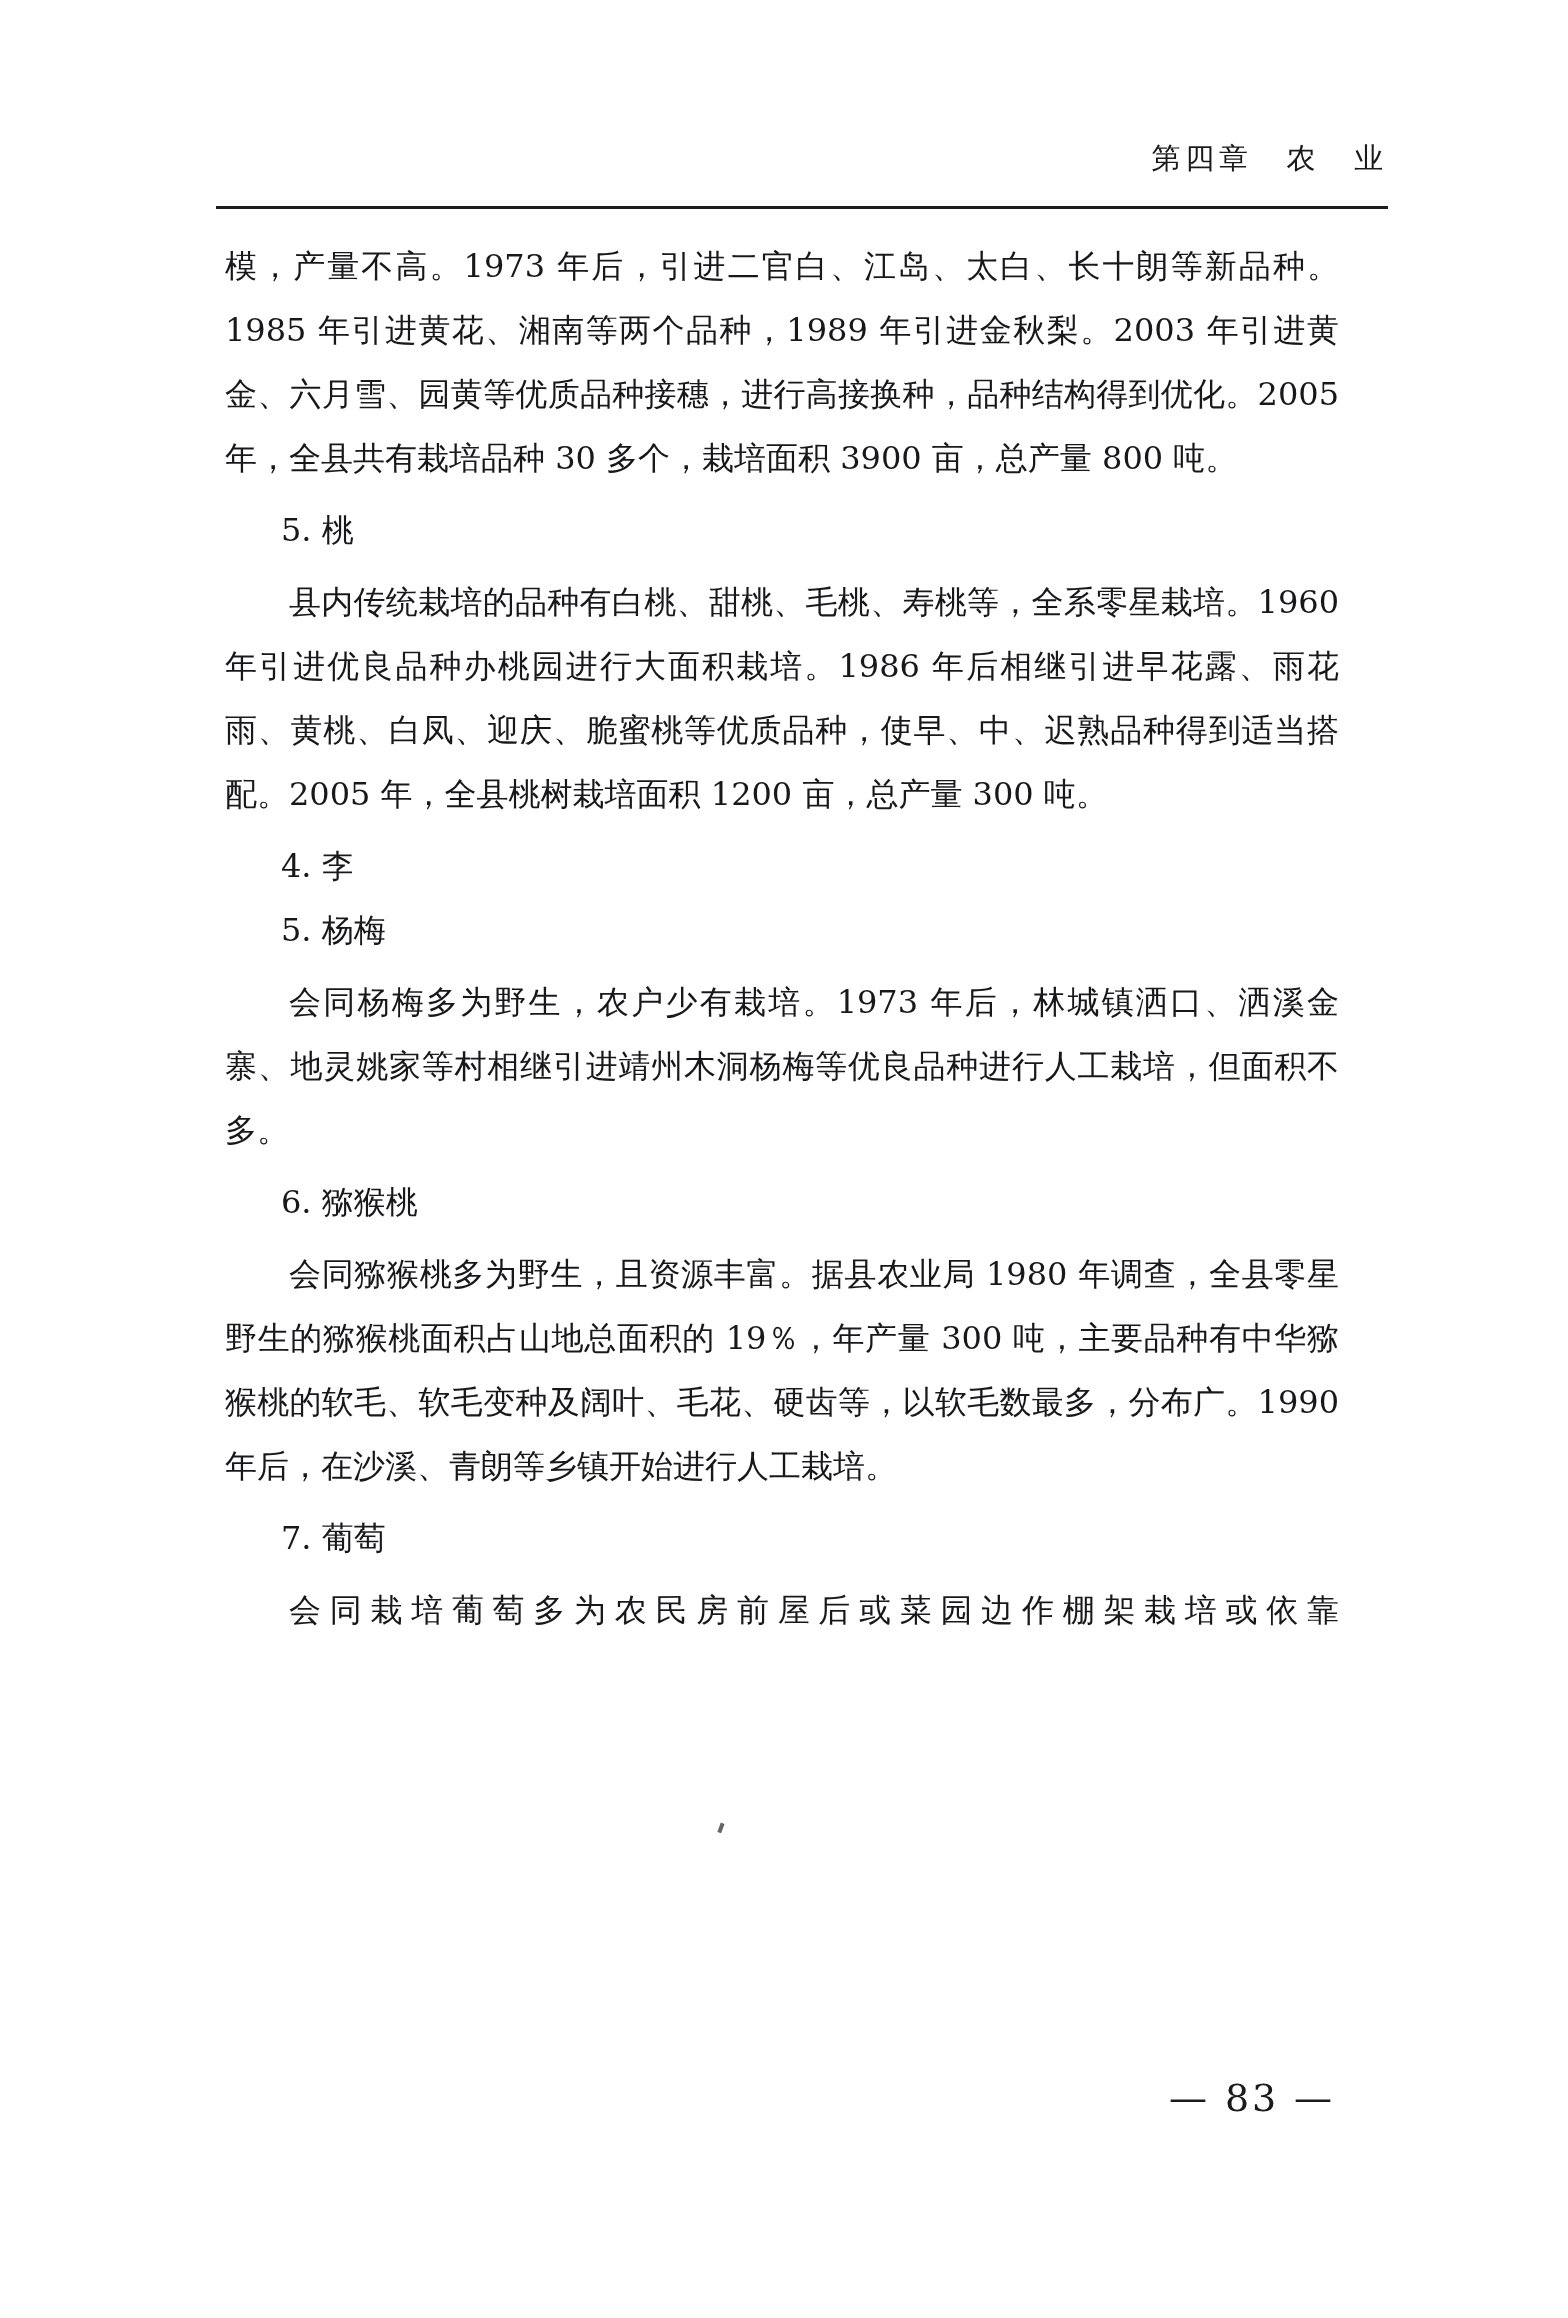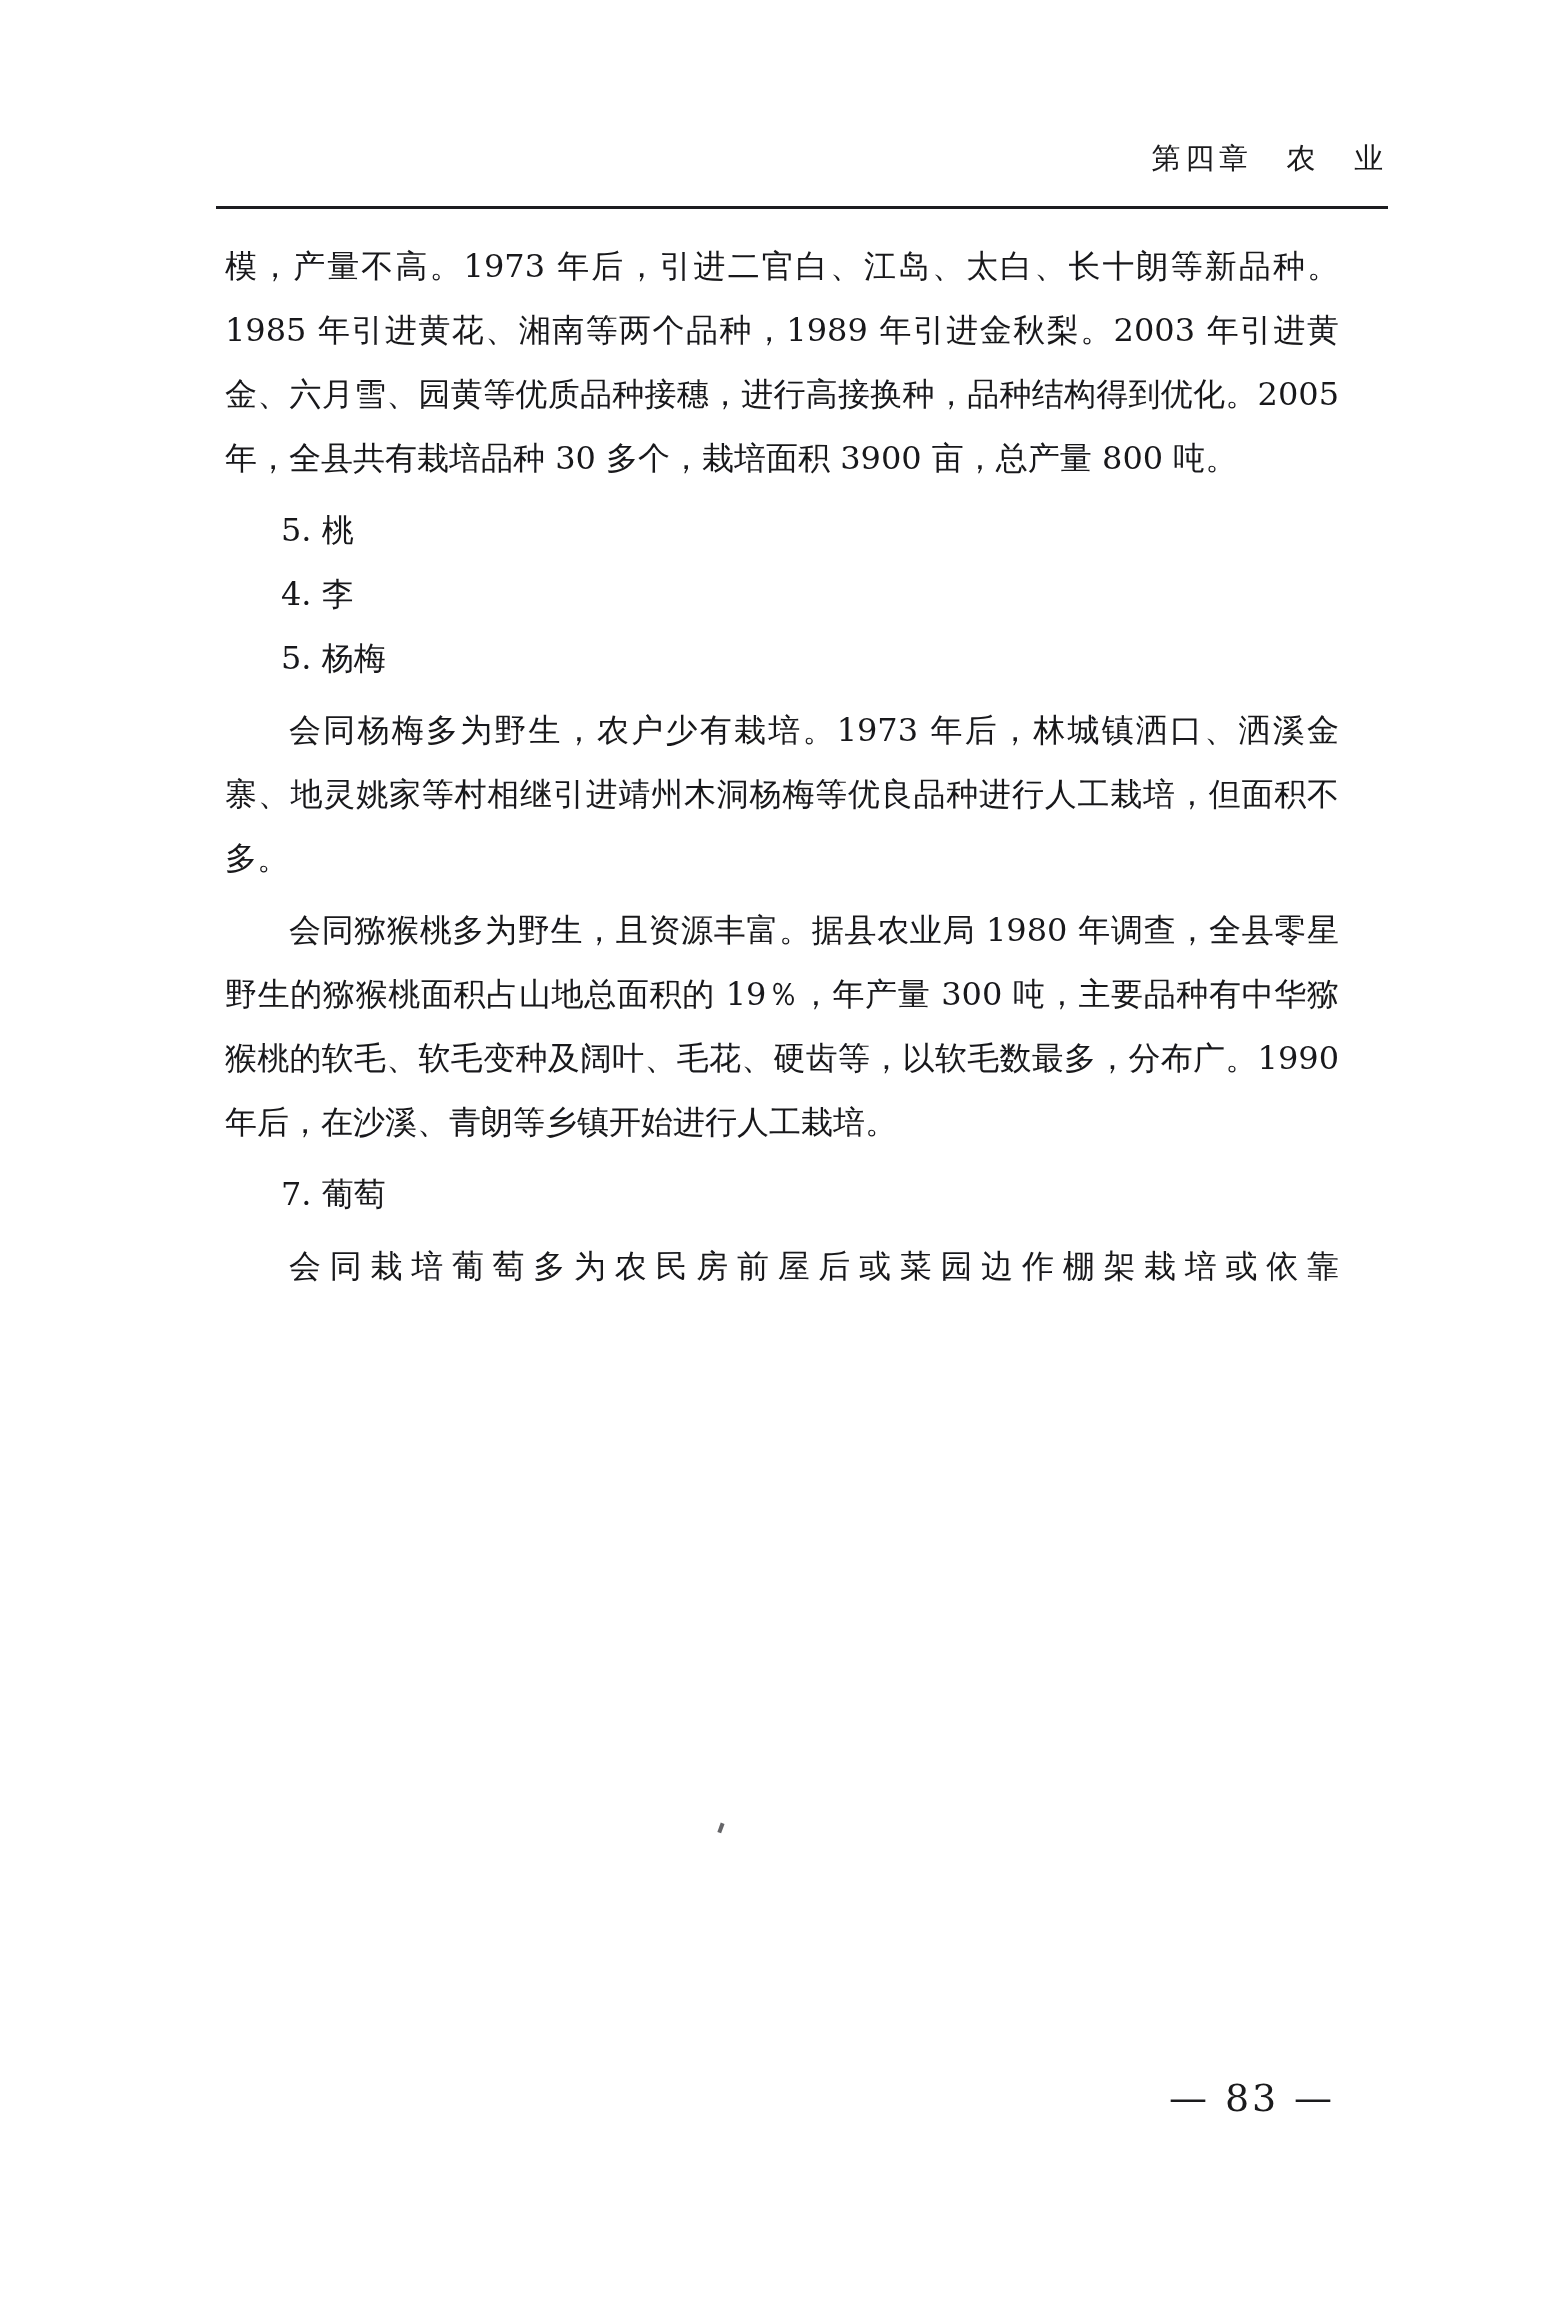--- a/index.html
+++ b/index.html
@@ -119,26 +119,28 @@
 
   <div class="running-head">第四章　农　业</div>
 
   <div class="head-rule"></div>
 
   <div class="body-block">
 
     <p class="para cont">模，产量不高。1973 年后，引进二官白、江岛、太白、长十朗等新品种。1985 年引进黄花、湘南等两个品种，1989 年引进金秋梨。2003 年引进黄金、六月雪、园黄等优质品种接穗，进行高接换种，品种结构得到优化。2005 年，全县共有栽培品种 30 多个，栽培面积 3900 亩，总产量 800 吨。</p>
 
     <p class="heading">5. 桃</p>
+    <p class="para indent">县内传统栽培的品种有白桃、甜桃、毛桃、寿桃等，全系零星栽培。1960 年引进优良品种办桃园进行大面积栽培。1986 年后相继引进早花露、雨花雨、黄桃、白凤、迎庆、脆蜜桃等优质品种，使早、中、迟熟品种得到适当搭配。2005 年，全县桃树栽培面积 1200 亩，总产量 300 吨。</p>
 
     <p class="heading">4. 李</p>
 
     <p class="heading">5. 杨梅</p>
     <p class="para indent">会同杨梅多为野生，农户少有栽培。1973 年后，林城镇洒口、洒溪金寨、地灵姚家等村相继引进靖州木洞杨梅等优良品种进行人工栽培，但面积不多。</p>
 
+    <p class="heading">6. 猕猴桃</p>
     <p class="para indent">会同猕猴桃多为野生，且资源丰富。据县农业局 1980 年调查，全县零星野生的猕猴桃面积占山地总面积的 19％，年产量 300 吨，主要品种有中华猕猴桃的软毛、软毛变种及阔叶、毛花、硬齿等，以软毛数最多，分布广。1990 年后，在沙溪、青朗等乡镇开始进行人工栽培。</p>
 
     <p class="heading">7. 葡萄</p>
     <p class="para indent full-justify">会同栽培葡萄多为农民房前屋后或菜园边作棚架栽培或依靠</p>
 
   </div>
 
   <div class="scan-speck"></div>
 
   <div class="folio">— 83 —</div>

